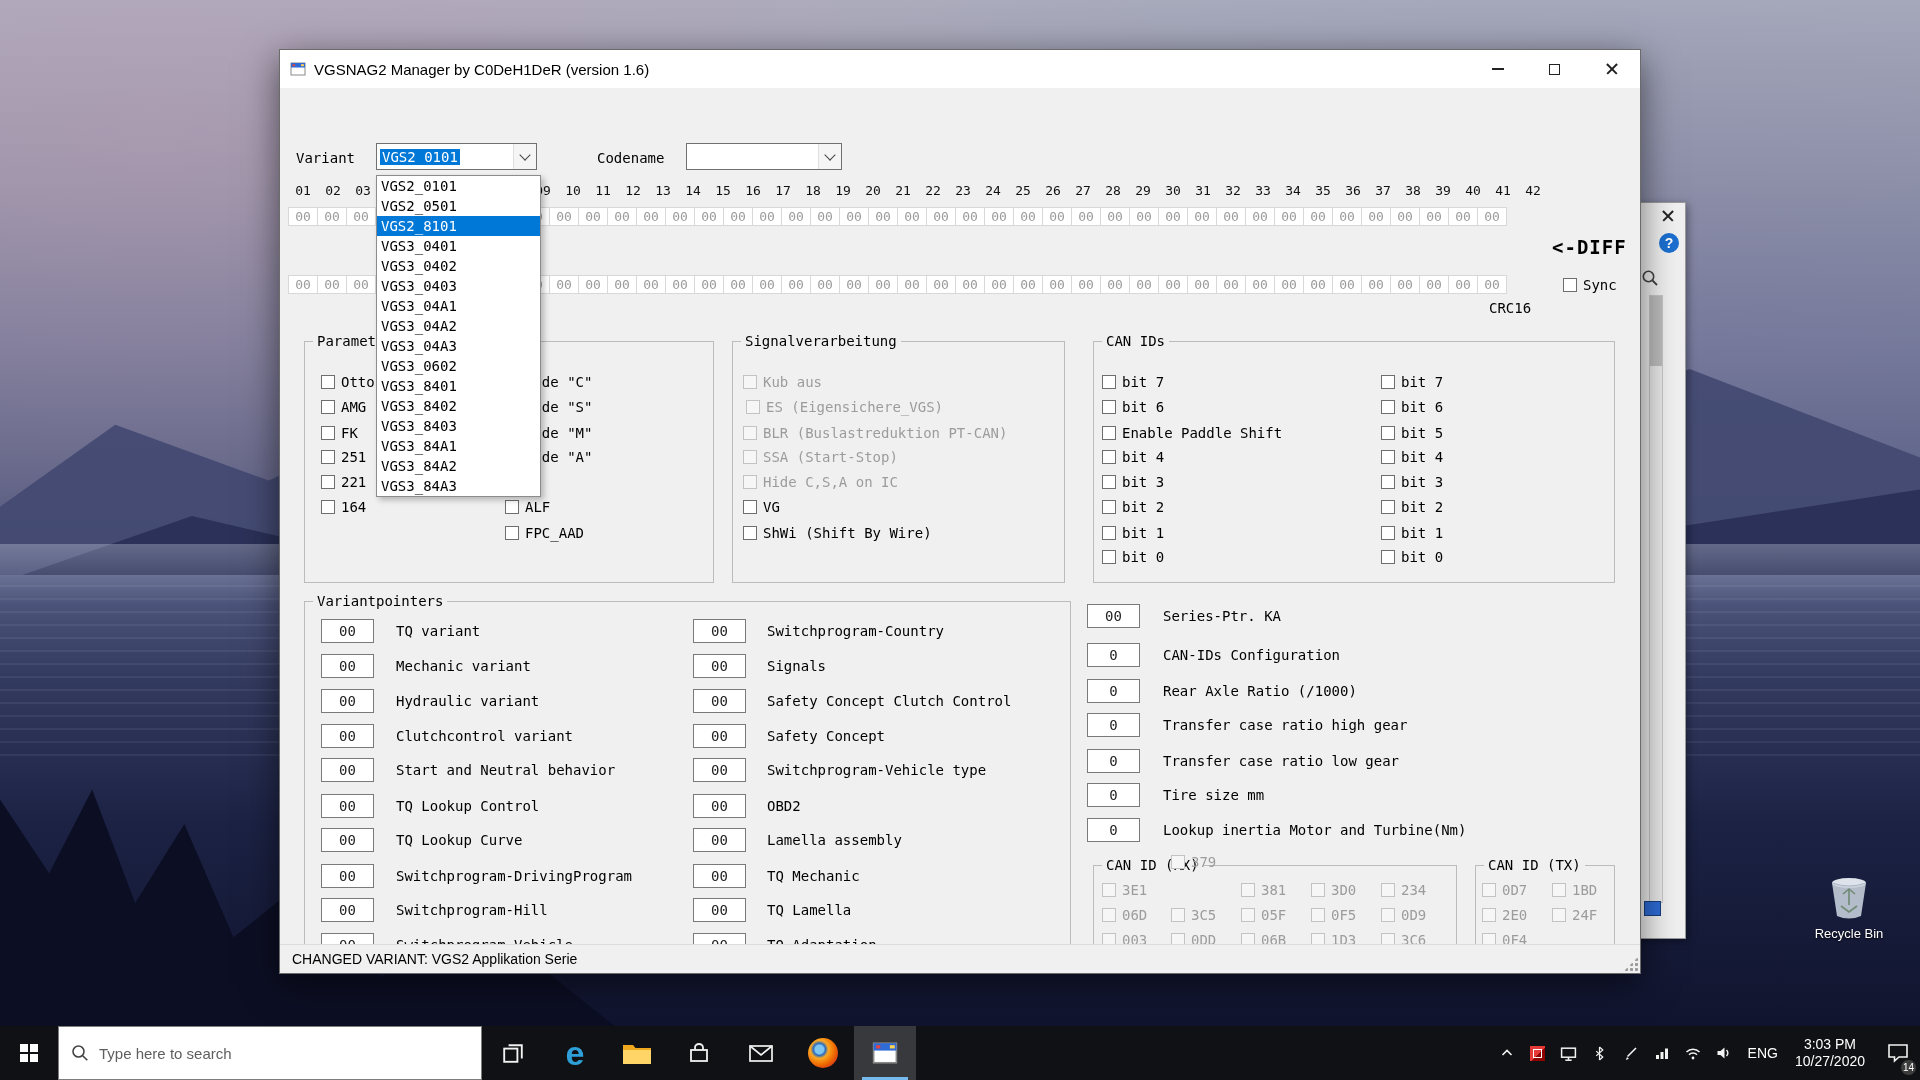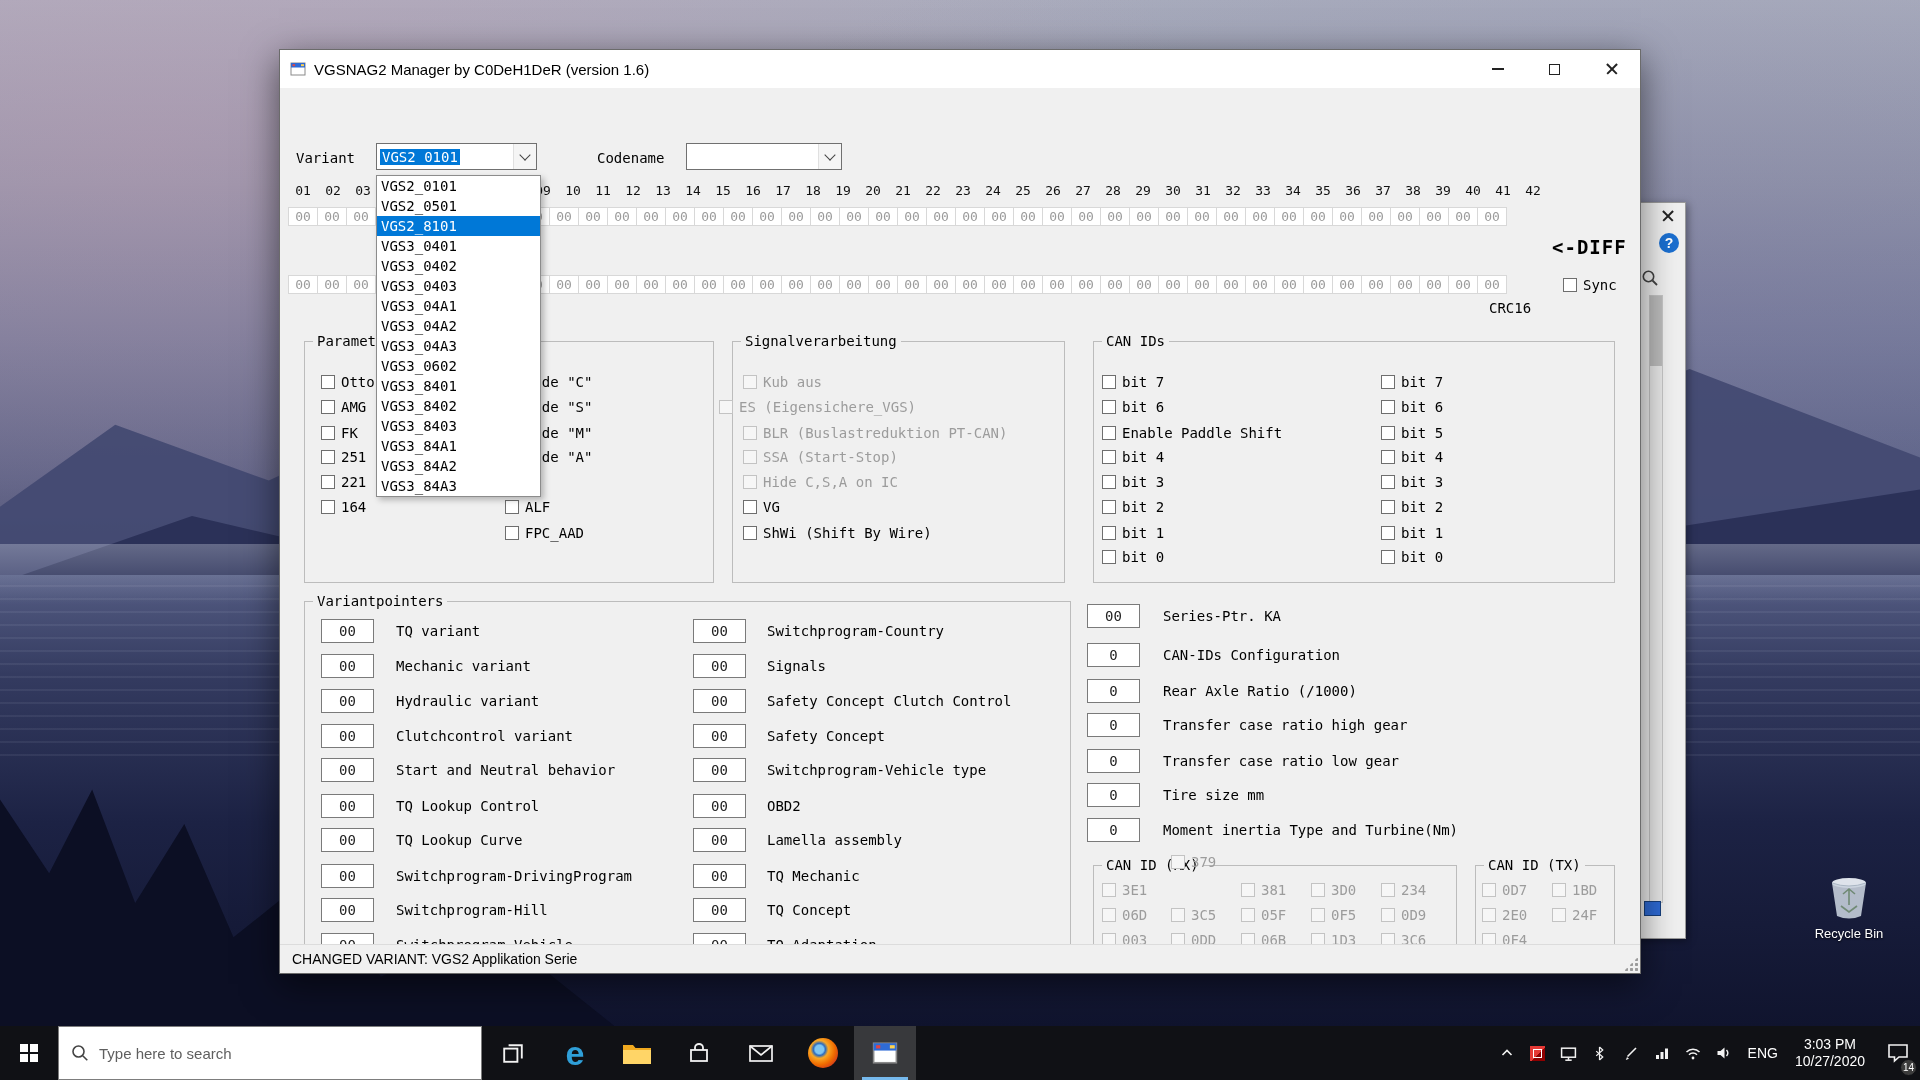--- a/index.html
+++ b/index.html
@@ -399,21 +399,21 @@
         <span class="cb-label">ALF</span>
       </div>
       <div class="cb" style="left: 225px; top: 437px;">
         <span class="box"></span>
         <span class="cb-label">FPC_AAD</span>
       </div>
       <div class="cb disabled" style="left: 463px; top: 286px;">
         <span class="box"></span>
         <span class="cb-label">Kub aus</span>
       </div>
-      <div class="cb disabled" style="left: 439px; top: 311px; justify-content: center;">
+      <div class="cb disabled" style="left: 466px; top: 311px; justify-content: center;">
         <span class="box"></span>
         <span class="cb-label">ES (Eigensichere_VGS)</span>
       </div>
       <div class="cb disabled" style="left: 463px; top: 337px; text-align: right;">
         <span class="box"></span>
         <span class="cb-label">BLR (Buslastreduktion PT-CAN)</span>
       </div>
       <div class="cb disabled" style="left: 463px; top: 361px;">
         <span class="box"></span>
         <span class="cb-label">SSA (Start-Stop)</span>
@@ -641,21 +641,21 @@
       <div class="vp-row" style="left: 413px; top: 740px;">
         <div class="field">00</div>
         <span class="vp-label" style="margin-left: 21px;">Lamella assembly</span>
       </div>
       <div class="vp-row" style="left: 413px; top: 776px;">
         <div class="field">00</div>
         <span class="vp-label" style="margin-left: 21px;">TQ Mechanic</span>
       </div>
       <div class="vp-row" style="left: 413px; top: 810px;">
         <div class="field">00</div>
-        <span class="vp-label" style="margin-left: 21px;">TQ Concept</span>
+        <span class="vp-label" style="margin-left: 21px;">TQ Lamella</span>
       </div>
       <div class="vp-row" style="left: 413px; top: 845px;">
         <div class="field">00</div>
         <span class="vp-label" style="margin-left: 21px;">TQ Adaptation</span>
       </div>
       <div class="vp-row" style="left: 807px; top: 516px;">
         <div class="field">00</div>
         <span class="vp-label" style="margin-left: 23px;">Series-Ptr. KA</span>
       </div>
       <div class="vp-row" style="left: 807px; top: 555px;">
@@ -673,21 +673,21 @@
       <div class="vp-row" style="left: 807px; top: 661px;">
         <div class="field">0</div>
         <span class="vp-label" style="margin-left: 23px;">Transfer case ratio low gear</span>
       </div>
       <div class="vp-row" style="left: 807px; top: 695px;">
         <div class="field">0</div>
         <span class="vp-label" style="margin-left: 23px;">Tire size mm</span>
       </div>
       <div class="vp-row" style="left: 807px; top: 730px;">
         <div class="field">0</div>
-        <span class="vp-label" style="margin-left: 23px;">Moment inertia Type and Turbine(Nm)</span>
+        <span class="vp-label" style="margin-left: 23px;">Lookup inertia Motor and Turbine(Nm)</span>
       </div>
     </div>
 
   <div class="statusbar">
     <span>CHANGED VARIANT: VGS2 Applikation Serie</span>
     <span class="grip"></span>
   </div>
 </div>
 
 <div class="taskbar">

